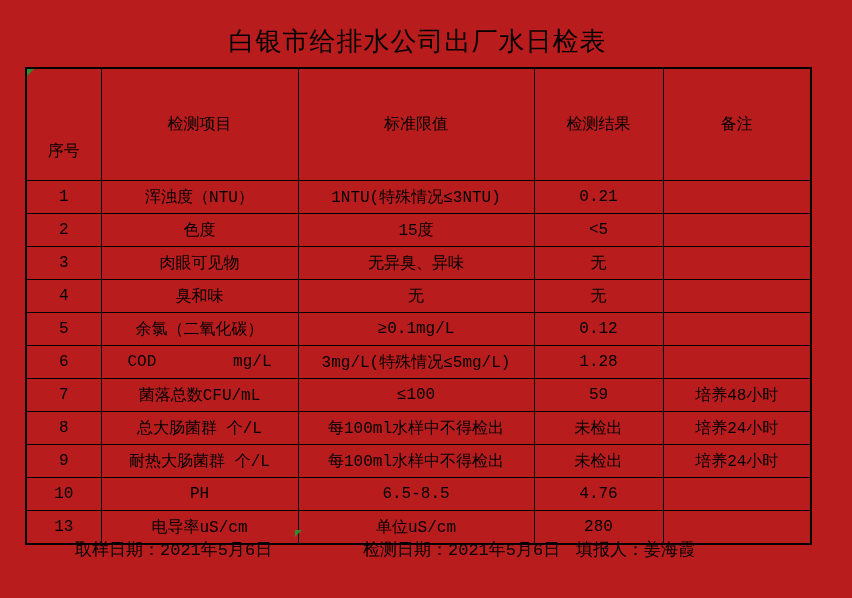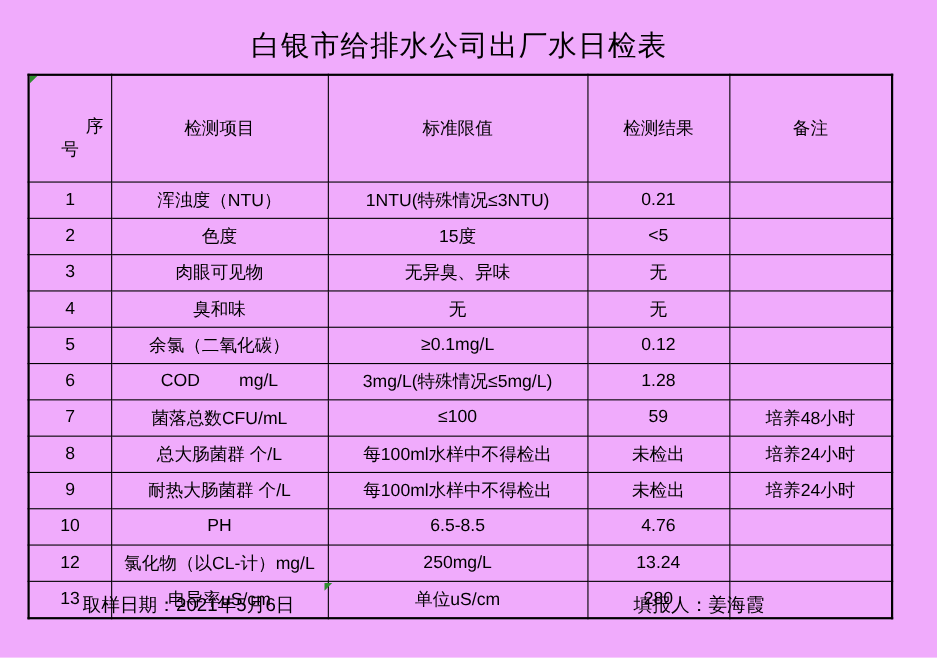--- a/index.html
+++ b/index.html
@@ -4,22 +4,22 @@
 <style>
   html, body {
     margin: 0;
     padding: 0;
     background: #ffffff;
   }
   .page {
     position: relative;
     width: 852px;
     height: 598px;
-    background: #f0abfc;
-    font-family: Liberation Sans, sans-serif;
+    background: #b91c1c;
+    font-family: Liberation Mono, monospace;
     color: #000000;
     overflow: hidden;
   }
   .title {
     position: absolute;
     left: 25px;
     top: 24px;
     width: 785px;
     text-align: center;
     font-size: 26px;
@@ -185,36 +185,30 @@
         <td><span>培养24小时</span></td>
       </tr>
       <tr>
         <td><span>10</span></td>
         <td><span>PH</span></td>
         <td><span>6.5-8.5</span></td>
         <td><span>4.76</span></td>
         <td><span></span></td>
       </tr>
       <tr>
-        <td><span>12</span></td>
-        <td><span>氯化物（以CL-计）mg/L</span></td>
-        <td><span>250mg/L</span></td>
-        <td><span>13.24</span></td>
-        <td><span></span></td>
-      </tr>
-      <tr>
         <td><span>13</span></td>
         <td><span>电导率uS/cm</span></td>
         <td><span>单位uS/cm</span></td>
         <td><span>280</span></td>
         <td><span></span></td>
       </tr>
     </tbody>
   </table>
 
   <i class="tri-bottom"></i>
 
   <div class="footer">
     <span class="f-sampling">取样日期：2021年5月6日</span>
+    <span class="f-test">检测日期：2021年5月6日</span>
     <span class="f-reporter">填报人：姜海霞</span>
   </div>
 
 </div>
 
 </body></html>

